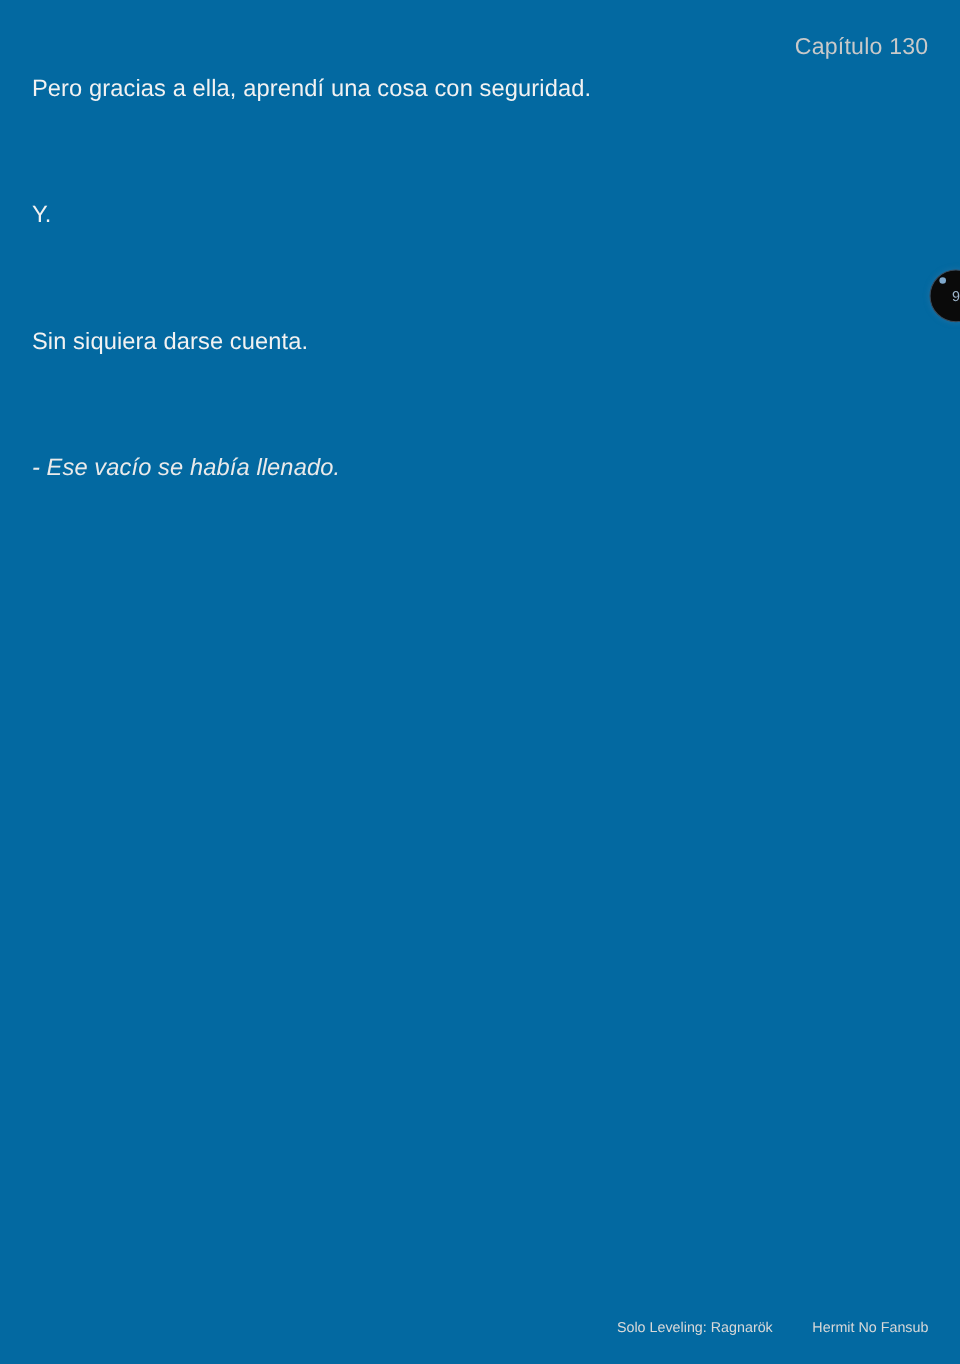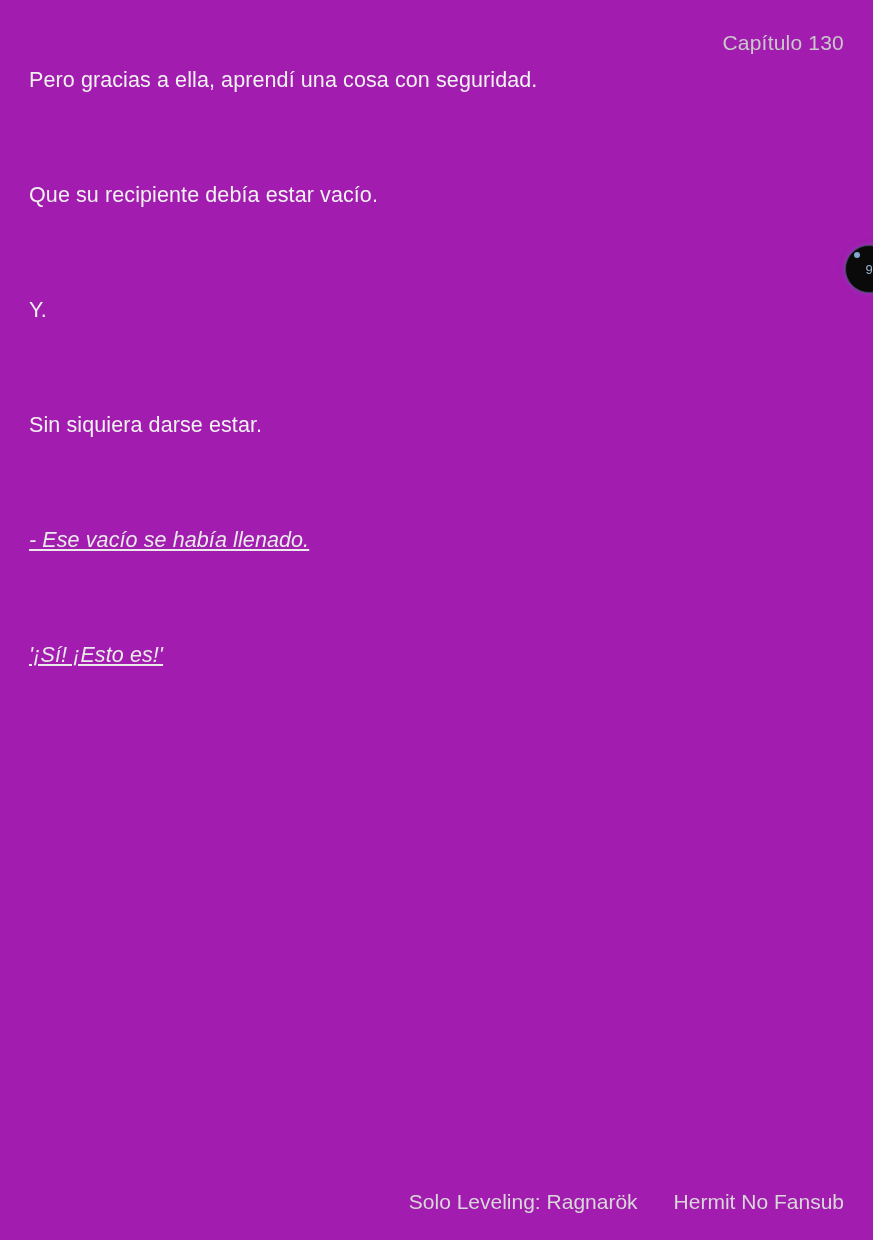--- a/index.html
+++ b/index.html
@@ -14,21 +14,21 @@
   body {
     font-family: "Liberation Sans", sans-serif;
     color: #ffffff;
     position: relative;
   }
 
   .page {
     position: relative;
     width: 873px;
     height: 1240px;
-    background: #a21caf;
+    background: #0369a1;
   }
 
   .chapter-label {
     position: absolute;
     top: 31px;
     right: 29px;
     font-size: 21px;
     color: #c9c9c9;
     letter-spacing: 0.2px;
     white-space: nowrap;
@@ -47,21 +47,20 @@
     color: #f2f2f2;
     margin: 0 0 74px 0;
     max-width: 820px;
     font-weight: 400;
     letter-spacing: 0.1px;
   }
 
   .para.italic {
     font-style: italic;
     color: #eaeaea;
-    text-decoration: underline;
   }
 
   
   .page-bubble {
     position: absolute;
     top: 245px;
     right: -20px;
     width: 48px;
     height: 48px;
     border-radius: 50%;
@@ -91,40 +90,38 @@
     position: absolute;
     bottom: 26px;
     left: 0;
     right: 29px;
     display: flex;
     justify-content: flex-end;
     align-items: center;
     gap: 36px;
   }
   .footer-item {
-    font-size: 21px;
+    font-size: 13px;
     color: #d8d8d8;
     white-space: nowrap;
     text-align: right;
   }
 </style>
 </head>
 <body>
 
 <div class="page">
 
   <div class="chapter-label">Capítulo 130</div>
 
   <div class="content">
     <p class="para">Pero gracias a ella, aprendí una cosa con seguridad.</p>
-    <p class="para">Que su recipiente debía estar vacío.</p>
     <p class="para">Y.</p>
-    <p class="para">Sin siquiera darse estar.</p>
+    <p class="para">Sin siquiera darse cuenta.</p>
     <p class="para italic">- Ese vacío se había llenado.</p>
-    <p class="para italic">'¡Sí! ¡Esto es!'</p>
   </div>
 
   <div class="page-bubble">
     <span class="bubble-dot"></span>
     <span class="bubble-num">9</span>
   </div>
 
   <div class="footer">
     <span class="footer-item">Solo Leveling: Ragnarök</span>
     <span class="footer-item">Hermit No Fansub</span>

